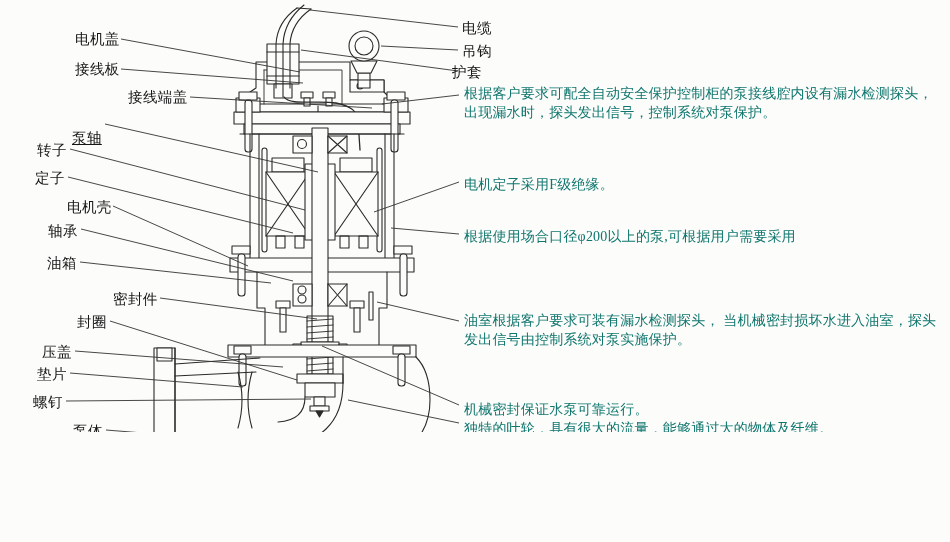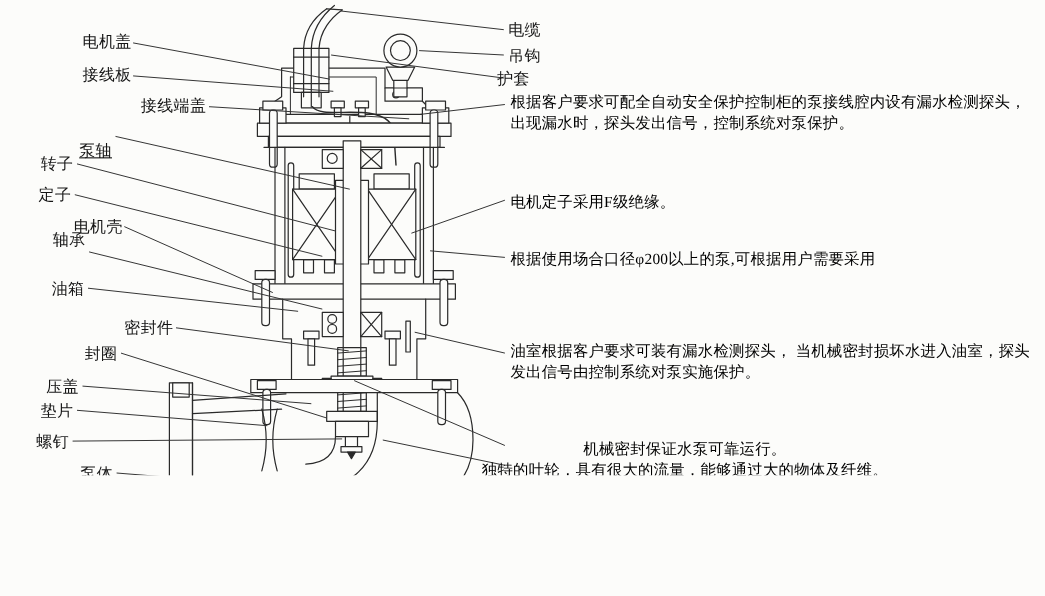--- a/index.html
+++ b/index.html
@@ -21,21 +21,21 @@
     line-height:16px;
     white-space:nowrap;
     color:#151515;
   }
   .para-label{
     position:absolute;
     font-size:14px;
     letter-spacing:0.2px;
     line-height:19px;
     white-space:nowrap;
-    color:#000000;
+    color:#0f766e;
   }
   .scan-strip{
     position:absolute;left:82px;top:536px;width:868px;height:6px;
     background:#c3c3c3;opacity:.85;
   }
   .scan-strip2{
     position:absolute;left:0px;top:539px;width:86px;height:3px;
     background:#e4e4e0;
   }
 </style>
@@ -279,21 +279,21 @@
     </svg>
 
   <div id="labels-layer">
       <div class="part-label" style="left: 75px; top: 31px;">电机盖</div>
       <div class="part-label" style="left: 75px; top: 61px;">接线板</div>
       <div class="part-label" style="left: 128px; top: 89px;">接线端盖</div>
       <div class="part-label" style="left: 72px; top: 130px; text-decoration: underline;">泵轴</div>
       <div class="part-label" style="left: 37px; top: 142px; text-align: center;">转子</div>
       <div class="part-label" style="left: 35px; top: 170px;">定子</div>
       <div class="part-label" style="left: 67px; top: 199px;">电机壳</div>
-      <div class="part-label" style="left: 48px; top: 212px; font-family: Liberation Mono, monospace;">轴承</div>
+      <div class="part-label" style="left: 48px; top: 223px;">轴承</div>
       <div class="part-label" style="left: 47px; top: 255px;">油箱</div>
       <div class="part-label" style="left: 113px; top: 291px;">密封件</div>
       <div class="part-label" style="left: 77px; top: 314px;">封圈</div>
       <div class="part-label" style="left: 42px; top: 344px;">压盖</div>
       <div class="part-label" style="left: 37px; top: 366px;">垫片</div>
       <div class="part-label" style="left: 33px; top: 394px;">螺钉</div>
       <div class="part-label" style="left: 73px; top: 423px;">泵体</div>
       <div class="part-label" style="left: 54px; top: 474px; padding-left: 14px;">叶轮</div>
       <div class="part-label" style="left: 73px; top: 486px;">封圈</div>
       <div class="part-label" style="left: 33px; top: 509px;">底座</div>
@@ -307,21 +307,21 @@
       <div class="para-label" style="left: 464px; top: 175px;">
         <div>电机定子采用F级绝缘。</div>
       </div>
       <div class="para-label" style="left: 464px; top: 227px;">
         <div>根据使用场合口径φ200以上的泵,可根据用户需要采用</div>
       </div>
       <div class="para-label" style="left: 464px; top: 311px;">
         <div>油室根据客户要求可装有漏水检测探头， 当机械密封损坏水进入油室，探头</div>
         <div>发出信号由控制系统对泵实施保护。</div>
       </div>
-      <div class="para-label" style="left: 438px; top: 400px; text-align: center;">
+      <div class="para-label" style="left: 464px; top: 400px;">
         <div>机械密封保证水泵可靠运行。</div>
         <div>独特的叶轮，具有很大的流量，能够通过大的物体及纤维。</div>
       </div>
     </div>
 
   <div class="scan-strip"></div>
   <div class="scan-strip2"></div>
 </div>
 
 </body></html>

